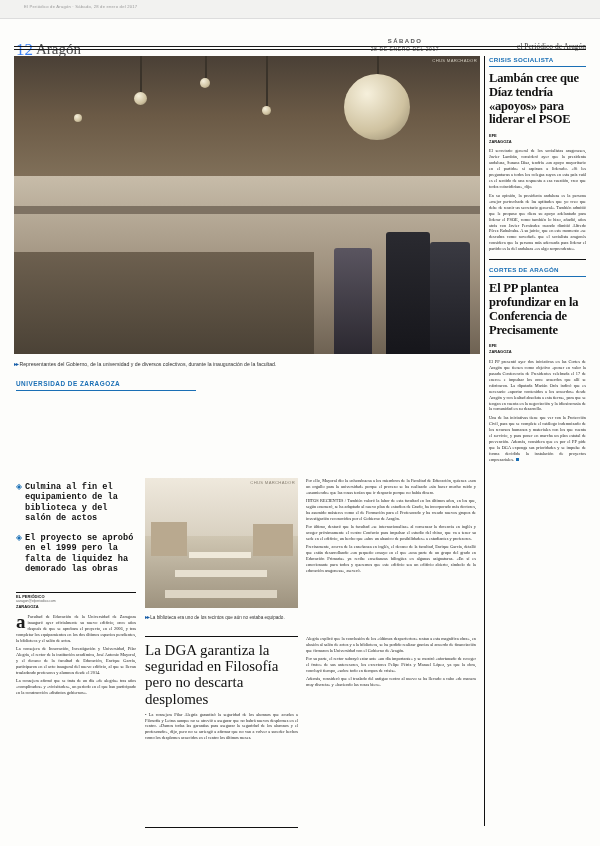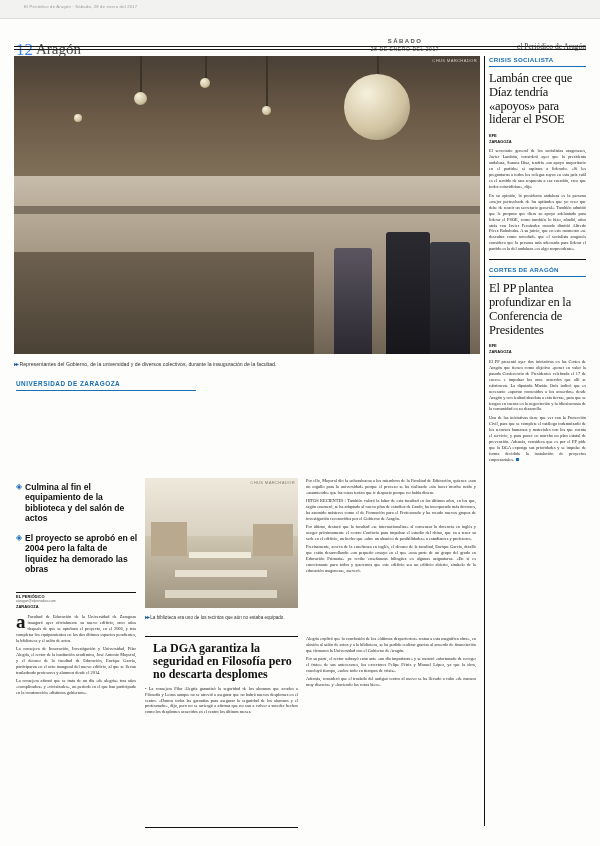--- a/index.html
+++ b/index.html
@@ -29,44 +29,44 @@
 
   
   .kicker{position:absolute;left:16px;top:380px;font-size:6.4px;color:#1a6fb5;font-family:"Liberation Sans",sans-serif;font-weight:bold;letter-spacing:.5px;}
   .rule-kick{position:absolute;left:16px;top:390px;width:180px;height:1px;background:#1a6fb5;}
   .headline{position:absolute;left:14px;top:394px;width:470px;font-size:25.5px;line-height:1.07;font-weight:bold;color:#111;font-family:"Liberation Serif",serif;letter-spacing:-.4px;}
 
   
   .sumwrap{position:absolute;left:16px;top:482px;width:122px;}
   .sumitem{display:flex;margin-bottom:9px;}
   .sumdot{width:9px;flex:0 0 9px;color:#1a6fb5;font-size:8px;line-height:1;padding-top:1px;}
-  .sumtext{font-size:8.6px;line-height:1.22;font-weight:bold;color:#111;font-family:Liberation Sans, sans-serif;}
+  .sumtext{font-size:8.6px;line-height:1.22;font-weight:bold;color:#111;font-family:Liberation Mono, monospace;}
 
   
   .photo-sec{position:absolute;left:145px;top:478px;width:153px;height:130px;overflow:hidden;background:#cfc9bd;}
   .cap-sec{position:absolute;left:145px;top:613px;width:153px;font-size:4.6px;color:#333;font-family:"Liberation Sans",sans-serif;}
 
   
   .col{position:absolute;font-size:4.35px;line-height:1.38;text-align:justify;color:#1c1c1c;font-family:"Liberation Serif",serif;}
   .col p{margin:0 0 2px 0;}
   .dropcap::first-letter{float:left;font-size:19px;line-height:14px;font-weight:bold;padding:1px 2px 0 0;font-family:"Liberation Serif",serif;}
   .lead-label{position:absolute;font-family:"Liberation Sans",sans-serif;font-size:4px;font-weight:bold;color:#111;line-height:1.35;}
 
   
   .box{position:absolute;left:145px;top:636px;width:153px;height:190px;border-top:1.5px solid #111;border-bottom:1.5px solid #111;}
-  .box-title{font-size:12px;font-weight:bold;line-height:1.08;color:#111;font-family:"Liberation Serif",serif;margin:5px 0 5px 8px;}
+  .box-title{font-size:15px;font-weight:normal;line-height:1.08;color:#111;font-family:"Liberation Serif",serif;margin:5px 0 5px 0;}
   .box-body{font-size:4.3px;line-height:1.36;text-align:justify;color:#1c1c1c;}
   .box-body p{margin:0 0 2px 0;}
 
   
   .rail{position:absolute;left:489px;top:56px;width:97px;}
   .rail-div{position:absolute;left:484px;top:56px;width:1px;height:770px;background:#111;}
   .rail-kicker{font-family:"Liberation Sans",sans-serif;font-size:6.2px;font-weight:bold;color:#1a6fb5;letter-spacing:.3px;}
   .rail-rule{width:97px;height:1px;background:#1a6fb5;margin:3px 0 5px 0;}
-  .rail-head{font-size:12.5px;font-weight:normal;line-height:1.1;color:#111;font-family:"Liberation Serif",serif;letter-spacing:-.2px;}
+  .rail-head{font-size:12.5px;font-weight:bold;line-height:1.1;color:#111;font-family:"Liberation Serif",serif;letter-spacing:-.2px;}
   .rail-by{font-family:"Liberation Sans",sans-serif;font-size:4px;font-weight:bold;color:#111;line-height:1.4;margin:6px 0 4px 0;}
   .rail-body{font-size:4.35px;line-height:1.38;text-align:justify;color:#1c1c1c;}
   .rail-body p{margin:0 0 2.5px 0;}
   .hr-thin{width:97px;height:1px;background:#111;margin:7px 0 6px 0;}
   .endsq{display:inline-block;width:3px;height:3px;background:#1a6fb5;vertical-align:middle;margin-left:2px;}
 
   
   .ceiling{position:absolute;left:0;top:0;width:466px;height:150px;background:linear-gradient(180deg,#4a4036 0%,#6b5a46 40%,#8a7a62 100%);}
   .hall{position:absolute;left:0;top:120px;width:466px;height:178px;background:linear-gradient(180deg,#c7bca9 0%,#9d8f7c 55%,#6e6253 100%);}
   .orb{position:absolute;border-radius:50%;background:radial-gradient(circle at 35% 30%,#f6f0dc,#cfc2a0 60%,#8c8168);}
@@ -122,21 +122,21 @@
   <div class="kicker">UNIVERSIDAD DE ZARAGOZA</div>
   <div class="rule-kick"></div>
 
   <div class="sumwrap">
     <div class="sumitem">
       <div class="sumdot">◈</div>
       <div class="sumtext">Culmina al fin el equipamiento de la biblioteca y del salón de actos</div>
     </div>
     <div class="sumitem">
       <div class="sumdot">◈</div>
-      <div class="sumtext">El proyecto se aprobó en el 2004 pero la falta de liquidez ha demorado las obras</div>
+      <div class="sumtext">El proyecto se aprobó en el 1999 pero la falta de liquidez ha demorado las obras</div>
     </div>
   </div>
 
   <div class="lead-label" style="left:16px;top:594px;width:120px;">
     <div>EL PERIÓDICO</div>
     <div style="font-weight:normal;font-size:3.4px;color:#666;">aaragon@elperiodico.com</div>
     <div>ZARAGOZA</div>
   </div>
   <div style="position:absolute;left:16px;top:592px;width:120px;height:1px;background:#111;"></div>
 
@@ -196,21 +196,21 @@
         <p>El secretario general de los socialistas aragoneses, Javier Lambán, consideró ayer que la presidenta andaluza, Susana Díaz, tendría «un apoyo mayoritario en el partido» si aspirara a liderarlo. «Si les preguntaran a todos los colegas suyos en esta país cuál es el sentido de una respuesta a esa cuestión, creo que todos coincidirían», dijo.</p>
         <p>En su opinión, la presidenta andaluza es la persona «mejor pertrechada de las aptitudes que yo creo que debe de reunir un secretario general». También admitió que le propuso que diera su apoyo adelantado para liderar el PSOE, como también lo hizo, añadió, años atrás con Javier Fernández cuando dimitió Alfredo Pérez Rubalcaba. A su juicio, que en este momento «se descubra como novedad» que el socialista aragonés considera que la persona más adecuada para liderar el partido es la del andaluza «es algo sorprendente».</p>
       </div>
     </div>
 
     <div class="hr-thin"></div>
 
     <div>
       <div class="rail-kicker">CORTES DE ARAGÓN</div>
       <div class="rail-rule"></div>
-      <div class="rail-head">El PP plantea profundizar en la Conferencia de Presidentes</div>
+      <div class="rail-head">El PP plantea profundizar en la Conferencia de Precisamente</div>
       <div class="rail-by">
         <div>EFE</div>
         <div>ZARAGOZA</div>
       </div>
       <div class="rail-body">
         <p>El PP presentó ayer dos iniciativas en las Cortes de Aragón que tienen como objetivo «poner en valor la pasada Conferencia de Presidentes celebrada el 17 de enero» e impulsar los once acuerdos que allí se rubricaron. La diputada Marián Orós indicó que es necesario «aportar contenidos a los acuerdos» desde Aragón y con lealtad absoluta a esta tierra», para que se tengan en cuenta en la negociación y la idiosincrasia de la comunidad en su desarrollo.</p>
         <p><span>Una de las iniciativas tiene que ver con la Protección Civil, para que se complete el catálogo indemnizado de los recursos humanos y materiales con los que cuenta el servicio, y para poner en marcha un plan estatal de prevención. Además, considera que es por el PP pide que la DGA exponga sus prioridades y se impulse de forma decidida la instalación de proyectos empresariales.</span><span class="endsq"></span></p>
       </div>
     </div>
   </div>

